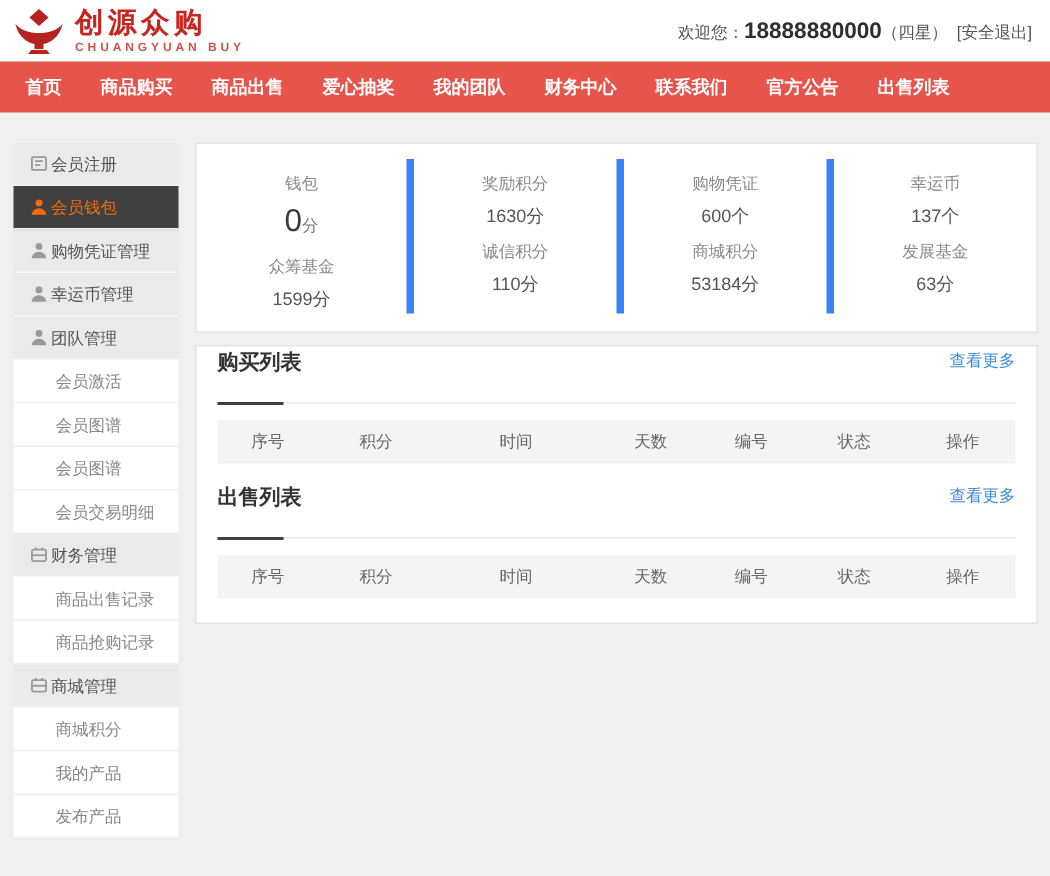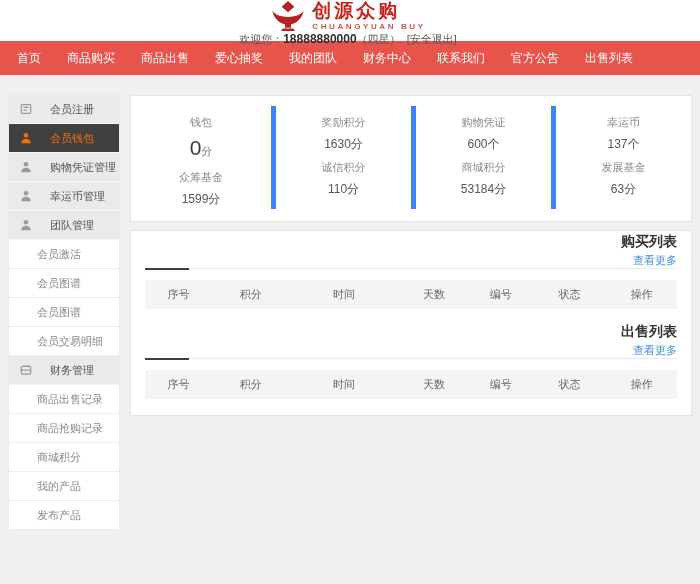--- a/index.html
+++ b/index.html
@@ -5,59 +5,59 @@
   * { margin:0; padding:0; box-sizing:border-box; }
   html,body { width:700px; height:584px; overflow:hidden; }
   body {
     font-family:"Liberation Sans","DejaVu Sans",sans-serif;
     background:#f0f0f1; color:#333;
   }
   a { text-decoration:none; cursor:pointer; }
 
   
   .header { height:41px; background:#fff; display:flex; align-items:center;
-            justify-content:space-between; padding:0 12px 0 8px;flex-direction:column; }
+            justify-content:space-between; padding:0 12px 0 8px; }
   .logo { display:flex; align-items:center; gap:6px; }
   .logo-text { display:flex; flex-direction:column; }
   .logo-title { font-size:19px; font-weight:bold; color:var(--logo-red,#c7251f); letter-spacing:3px; line-height:20px; }
   .logo-sub { font-size:8px; font-weight:bold; color:#cb554d; letter-spacing:2.6px; margin-top:1px; }
   .welcome { font-size:11px; color:#555; }
-  .welcome b { color:#2f2f2f; font-size:12px; }
+  .welcome b { color:#2f2f2f; font-size:15px; }
   .logout-link { color:#555; margin-left:3px; }
 
   
   .nav { height:34px; background:var(--nav-red,#e6544c); display:flex; align-items:stretch; padding-left:4px; }
-  .nav a { color:#fff; font-size:12px; line-height:34px; padding:0 13px; }
+  .nav a { color:#fff; font-size:12px; line-height:34px; padding:0 13px;font-weight:bold; }
 
   
   .content { display:flex; gap:10px; padding:20px 8px 0 8px; align-items:flex-start; }
 
   
   .sidebar { width:112px; flex:none; background:#fff; border:1px solid #ececec; border-top:none; }
   .side-item { height:29px; display:flex; align-items:center; font-size:11px; cursor:pointer; }
-  .side-cat { background:#eaeaea; color:#555; padding-left:11px; gap:18px; border-bottom:1px solid #f7f7f7; }
+  .side-cat { background:#eaeaea; color:#555; padding-left:11px; gap:2px; border-bottom:1px solid #f7f7f7; }
   .side-cat .icn { color:#9a9a9a; display:flex; align-items:center; }
   .side-sub { background:#fff; color:#888; padding-left:28px; border-bottom:1px solid #ededed; }
   .side-active { background:#404040; color:var(--active-orange,#f26c0c); }
   .side-active .icn { color:var(--active-orange,#f26c0c); }
 
   
   .main { flex:1; min-width:0; }
 
   .stats { background:#fff; border:1px solid #e3e3e3; display:grid;
            grid-template-columns:repeat(4,1fr); padding:10px 0 12px 0; }
   .stat-col { text-align:center; padding:2px 0 0 0; }
   .stat-col + .stat-col { border-left:5px solid #3b82f6; }
   .s-label { font-size:11px; color:#8a8a8a; margin:7px 0 6px; }
   .s-value { font-size:12px; color:#555; margin:5px 0 1px; }
   .s-big { font-size:21px; color:#3c3c3c; margin:0 0 0 0; line-height:24px; }
   .s-big .unit { font-size:11px; color:#777; }
 
   .lists { background:#fff; border:1px solid #e3e3e3; margin-top:8px; padding:2px 14px 16px 14px; }
-  .sec-head { display:flex; justify-content:space-between; align-items:flex-end; height:35px;flex-direction:column; }
+  .sec-head { display:flex; justify-content:space-between; align-items:flex-start; height:35px; }
   .sec-title { font-size:14px; font-weight:bold; color:#333; }
   .more-link { font-size:11px; color:var(--link-blue,#3e8ed8); }
   .sec-rule { height:2px; border-top:1px solid #eaeaea; position:relative; }
   .sec-rule::before { content:""; position:absolute; left:0; top:-1px; width:44px; height:2px; background:#3f3f3f; }
   .table-head { display:grid; grid-template-columns:0.95fr 1.1fr 1.55fr 1fr 0.9fr 1.05fr 1fr;
                 background:#f4f4f4; height:29px; align-items:center; text-align:center;
                 font-size:11px; color:#666; margin-top:10px; }
   .list-section + .list-section { margin-top:14px; }
 </style>
 </head>
@@ -173,20 +173,30 @@
       <span>财务管理</span>
     </div>
 
     <div class="side-item side-sub">
       <span>商品出售记录</span>
     </div>
     <div class="side-item side-sub">
       <span>商品抢购记录</span>
     </div>
 
+    <div class="side-item side-cat">
+      <span class="icn">
+        <svg width="12" height="12" viewBox="0 0 14 14" fill="none" stroke="currentColor" stroke-width="1.4">
+            <rect x="1.5" y="2.8" width="11" height="9" rx="1.5"></rect>
+            <path d="M1.5 7.2h11"></path>
+            <path d="M4.5 2.8v-1.6M9.5 2.8v-1.6"></path>
+          </svg>
+      </span>
+      <span>商城管理</span>
+    </div>
 
     <div class="side-item side-sub">
       <span>商城积分</span>
     </div>
     <div class="side-item side-sub">
       <span>我的产品</span>
     </div>
     <div class="side-item side-sub">
       <span>发布产品</span>
     </div>

